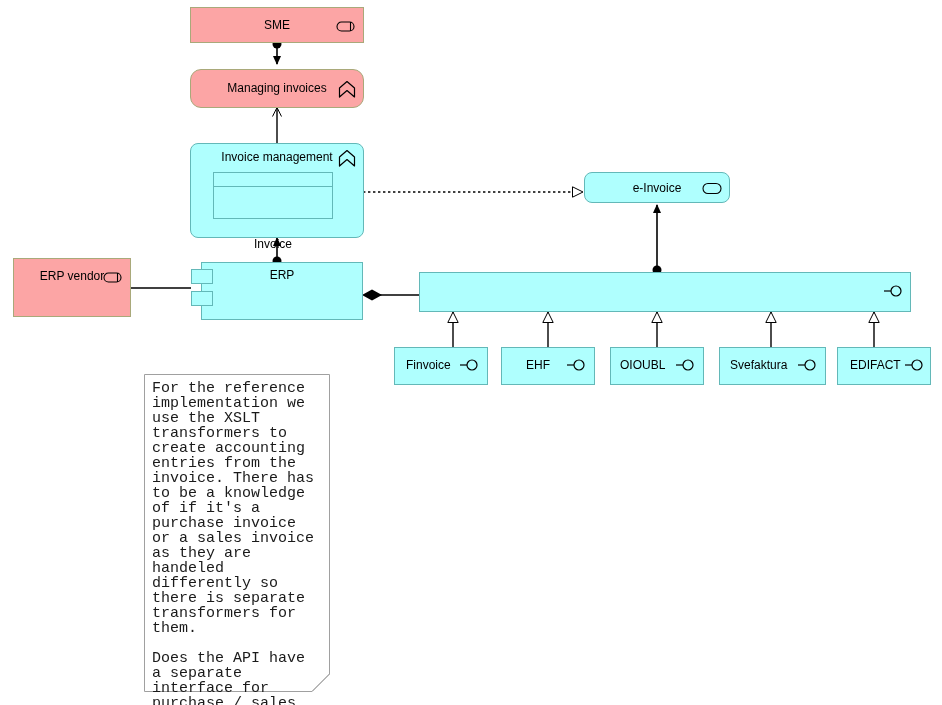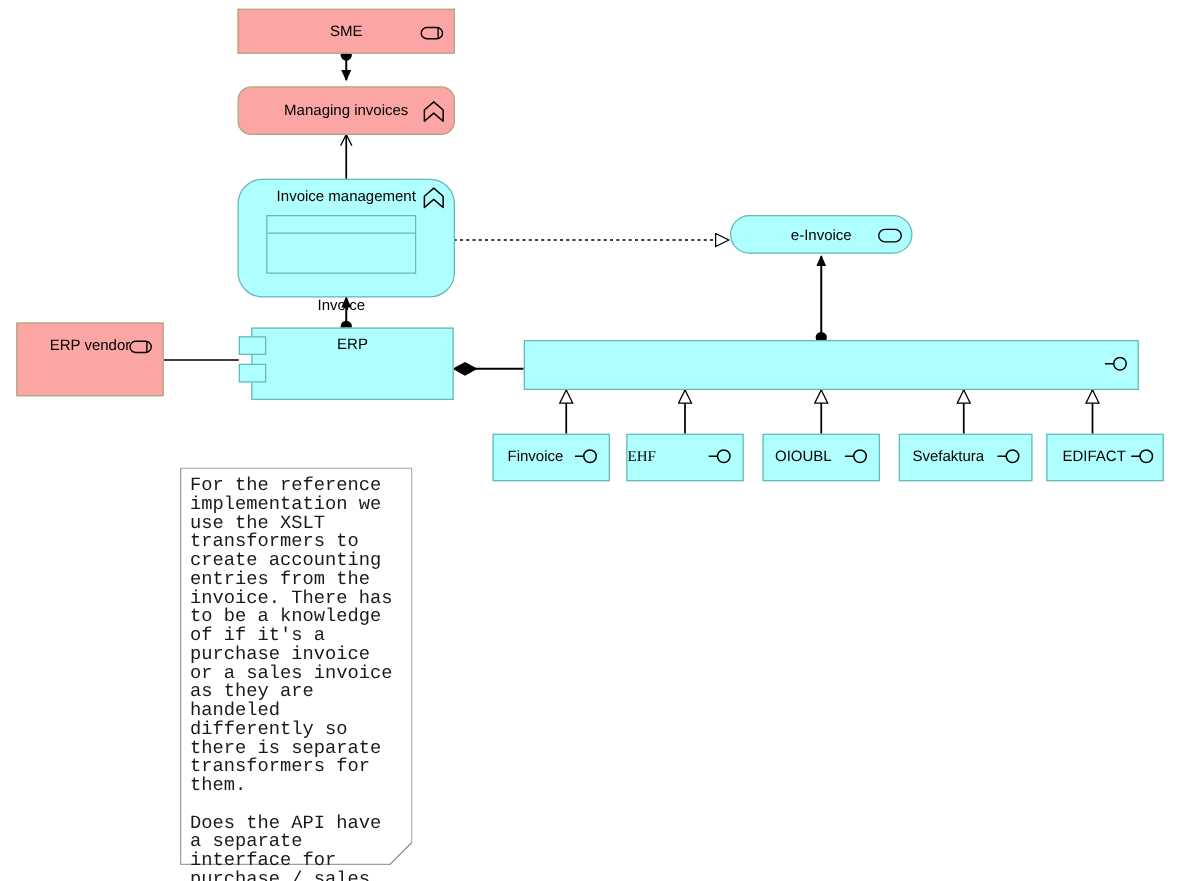--- a/index.html
+++ b/index.html
@@ -50,21 +50,21 @@
   }
   .biz.rounded {
     border-radius: 11px;
   }
   
   .app {
     background: #affffe;
     border: 1px solid #63b8b8;
   }
   .app.biground {
-    border-radius: 20px;
+    border-radius: 8px;
     padding-left: 17px;
   }
   
   .objbox {
     position: absolute;
     background: #affffe;
     border: 1px solid #63b8b8;
     box-sizing: border-box;
   }
   .objbox .hdr {
@@ -233,21 +233,21 @@
 
   <div class="node app" style="left:394px; top:347px; width:94px; height:38px;">
     <div class="label" style="top:10px; text-align:left; padding-left:11px; width:auto;">Finvoice</div>
     <svg class="icon" style="right:6px; top:10px;" width="22" height="14" viewBox="0 0 22 14">
       <line x1="1" y1="7" x2="8" y2="7" stroke="#000" stroke-width="1.2"></line>
       <circle cx="13" cy="7" r="5" fill="none" stroke="#000" stroke-width="1.2"></circle>
     </svg>
   </div>
 
   <div class="node app" style="left:501px; top:347px; width:94px; height:38px;">
-    <div class="label" style="top:10px; text-align:left; width:auto;font-family:Liberation Serif, serif;">EHF</div>
+    <div class="label" style="top:10px; text-align:left; padding-left:24px; width:auto;">EHF</div>
     <svg class="icon" style="right:6px; top:10px;" width="22" height="14" viewBox="0 0 22 14">
       <line x1="1" y1="7" x2="8" y2="7" stroke="#000" stroke-width="1.2"></line>
       <circle cx="13" cy="7" r="5" fill="none" stroke="#000" stroke-width="1.2"></circle>
     </svg>
   </div>
 
   <div class="node app" style="left:610px; top:347px; width:94px; height:38px;">
     <div class="label" style="top:10px; text-align:left; padding-left:9px; width:auto;">OIOUBL</div>
     <svg class="icon" style="right:6px; top:10px;" width="22" height="14" viewBox="0 0 22 14">
       <line x1="1" y1="7" x2="8" y2="7" stroke="#000" stroke-width="1.2"></line>

